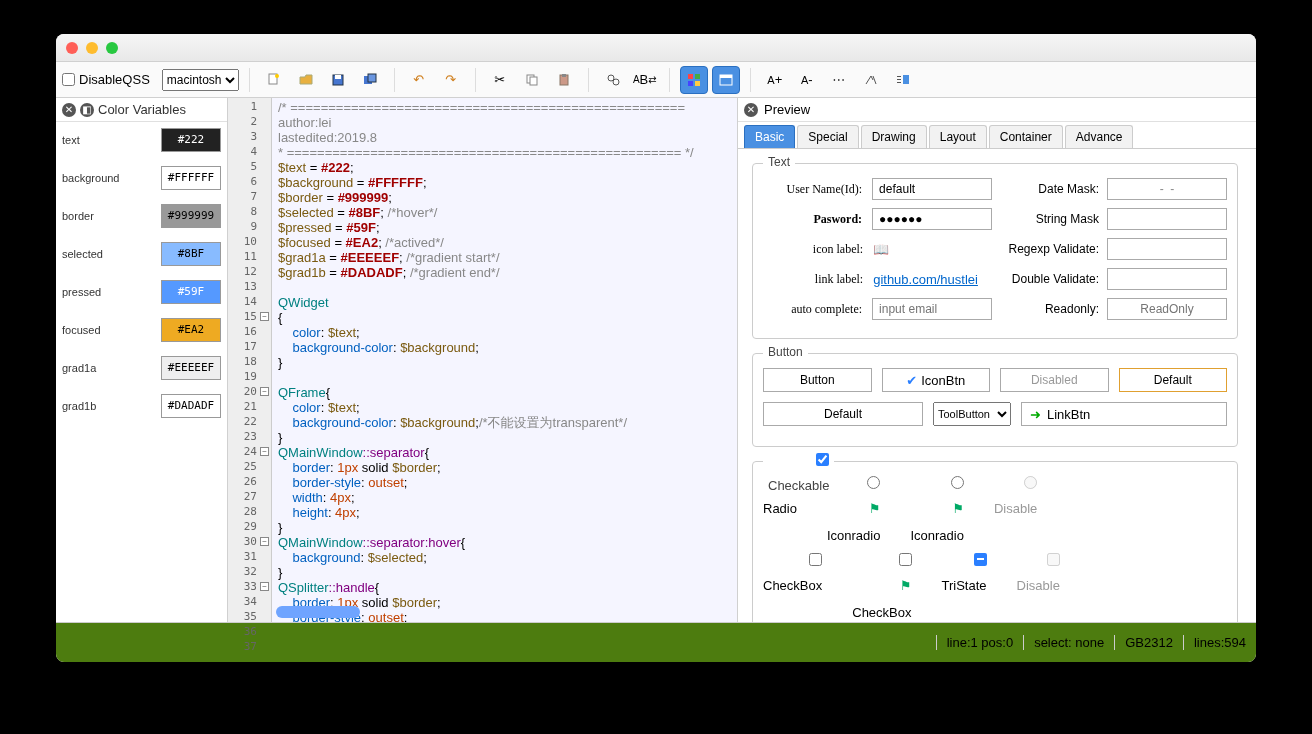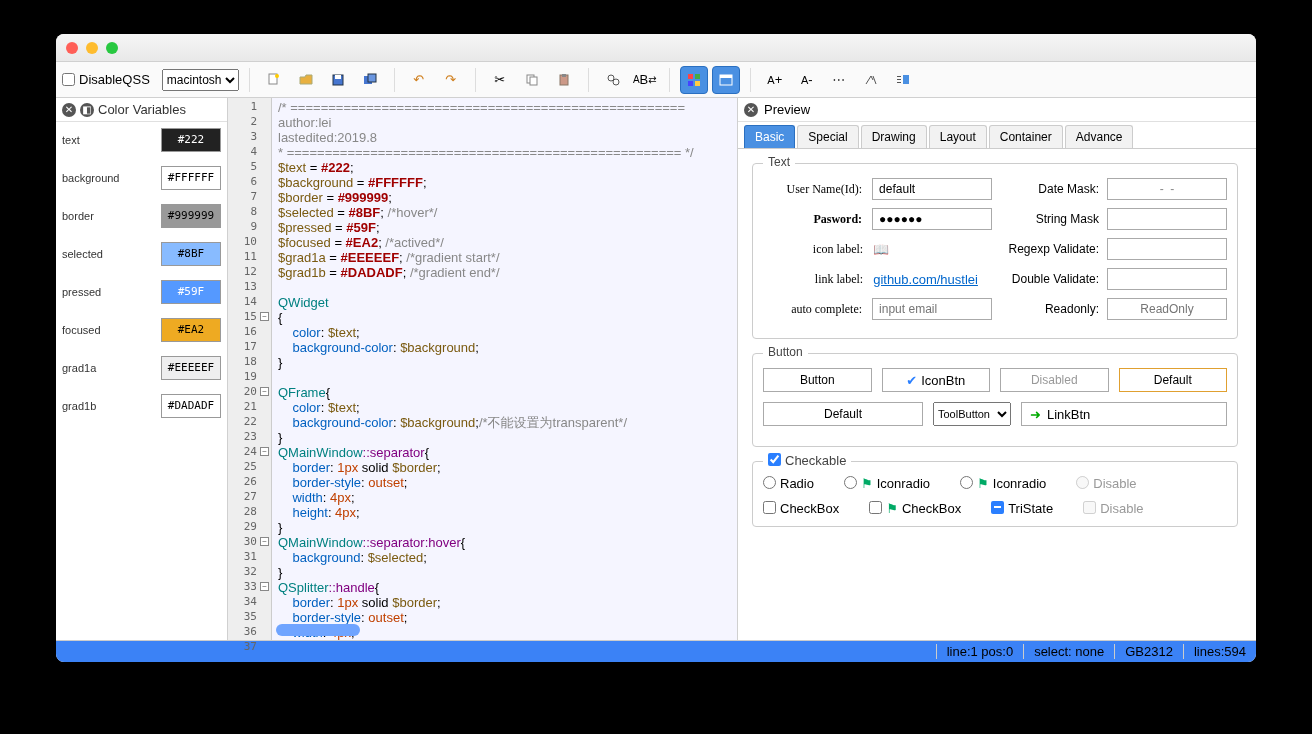--- a/index.html
+++ b/index.html
@@ -44,22 +44,22 @@
 .grp > legend, .grp-title { position: absolute; top: -9px; left: 10px; background: #fff; padding: 0 5px; font-size: 12px; color: #444; }
 .frow { display: flex; align-items: center; margin-bottom: 8px; }
 .frow .lab { width: 112px; text-align: right; padding-right: 10px; font-size: 12px; font-family: Liberation Serif, serif; }
 .frow input[type=text] { width: 120px; height: 22px; border: 1px solid #aaa; padding: 0 6px; font-size: 12px; }
 .frow .col2 { width: 118px; text-align: right; padding-right: 8px; font-size: 12px; }
 .frow .inp2 { width: 70px; height: 22px; border: 1px solid #aaa; font-size: 11px; text-align: center; color: #888; }
 .link { color: #0066cc; text-decoration: underline; }
 .btnrow { display: flex; gap: 10px; margin-bottom: 10px; }
 .btn { flex: 1; height: 24px; border: 1px solid #aaa; background: #fff; font-size: 12px; display: flex; align-items: center; justify-content: center; cursor: pointer; }
 .btn.def { border-color: #e0a030; }
-.cbx { display: flex; align-items: flex-start; gap: 4px; font-size: 12px; }
-.statusbar { height: 22px; border-top: 1px solid #ccc; display: flex; align-items: center; font-size: 12px; background: #3b82f6; }
+.cbx { display: flex; align-items: flex-end; gap: 12px; font-size: 12px; flex-direction: column; }
+.statusbar { height: 40px; border-top: 1px solid #ccc; display: flex; align-items: center; font-size: 12px; background: #4d7c0f; }
 .statusbar > div { padding: 0 10px; border-left: 1px solid #ccc; }
 .statusbar > div:first-child { flex: 1; border-left: none; }
 input[type=checkbox], input[type=radio] { accent-color: #2a7fff; }
 </style>
 </head>
 <body>
 
 <div class="window">
   <div class="titlebar">
     <div class="traffic">

